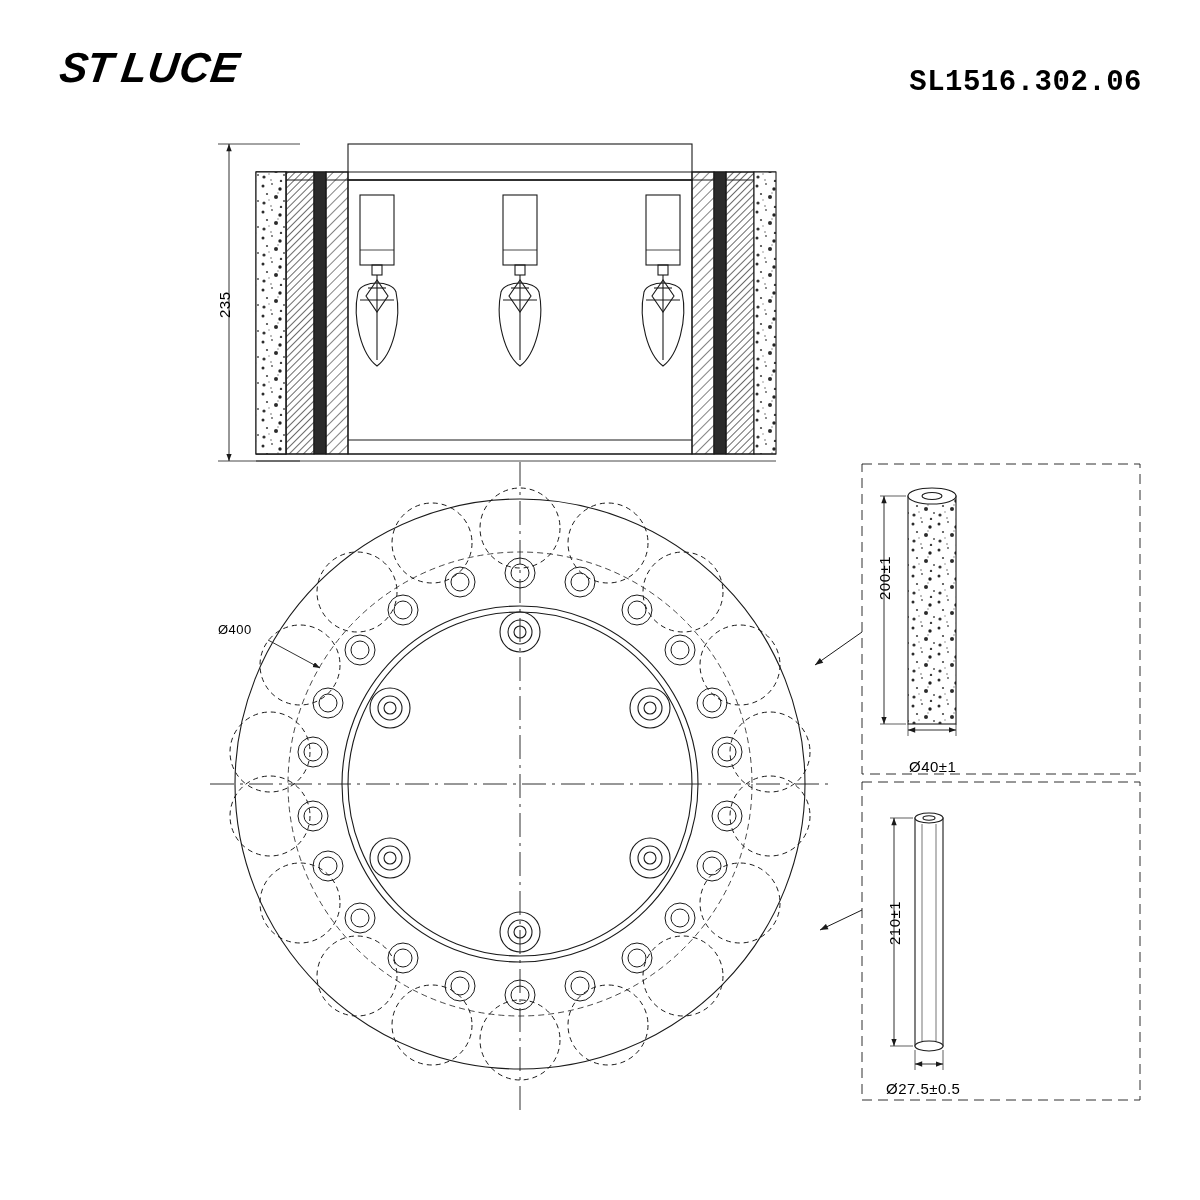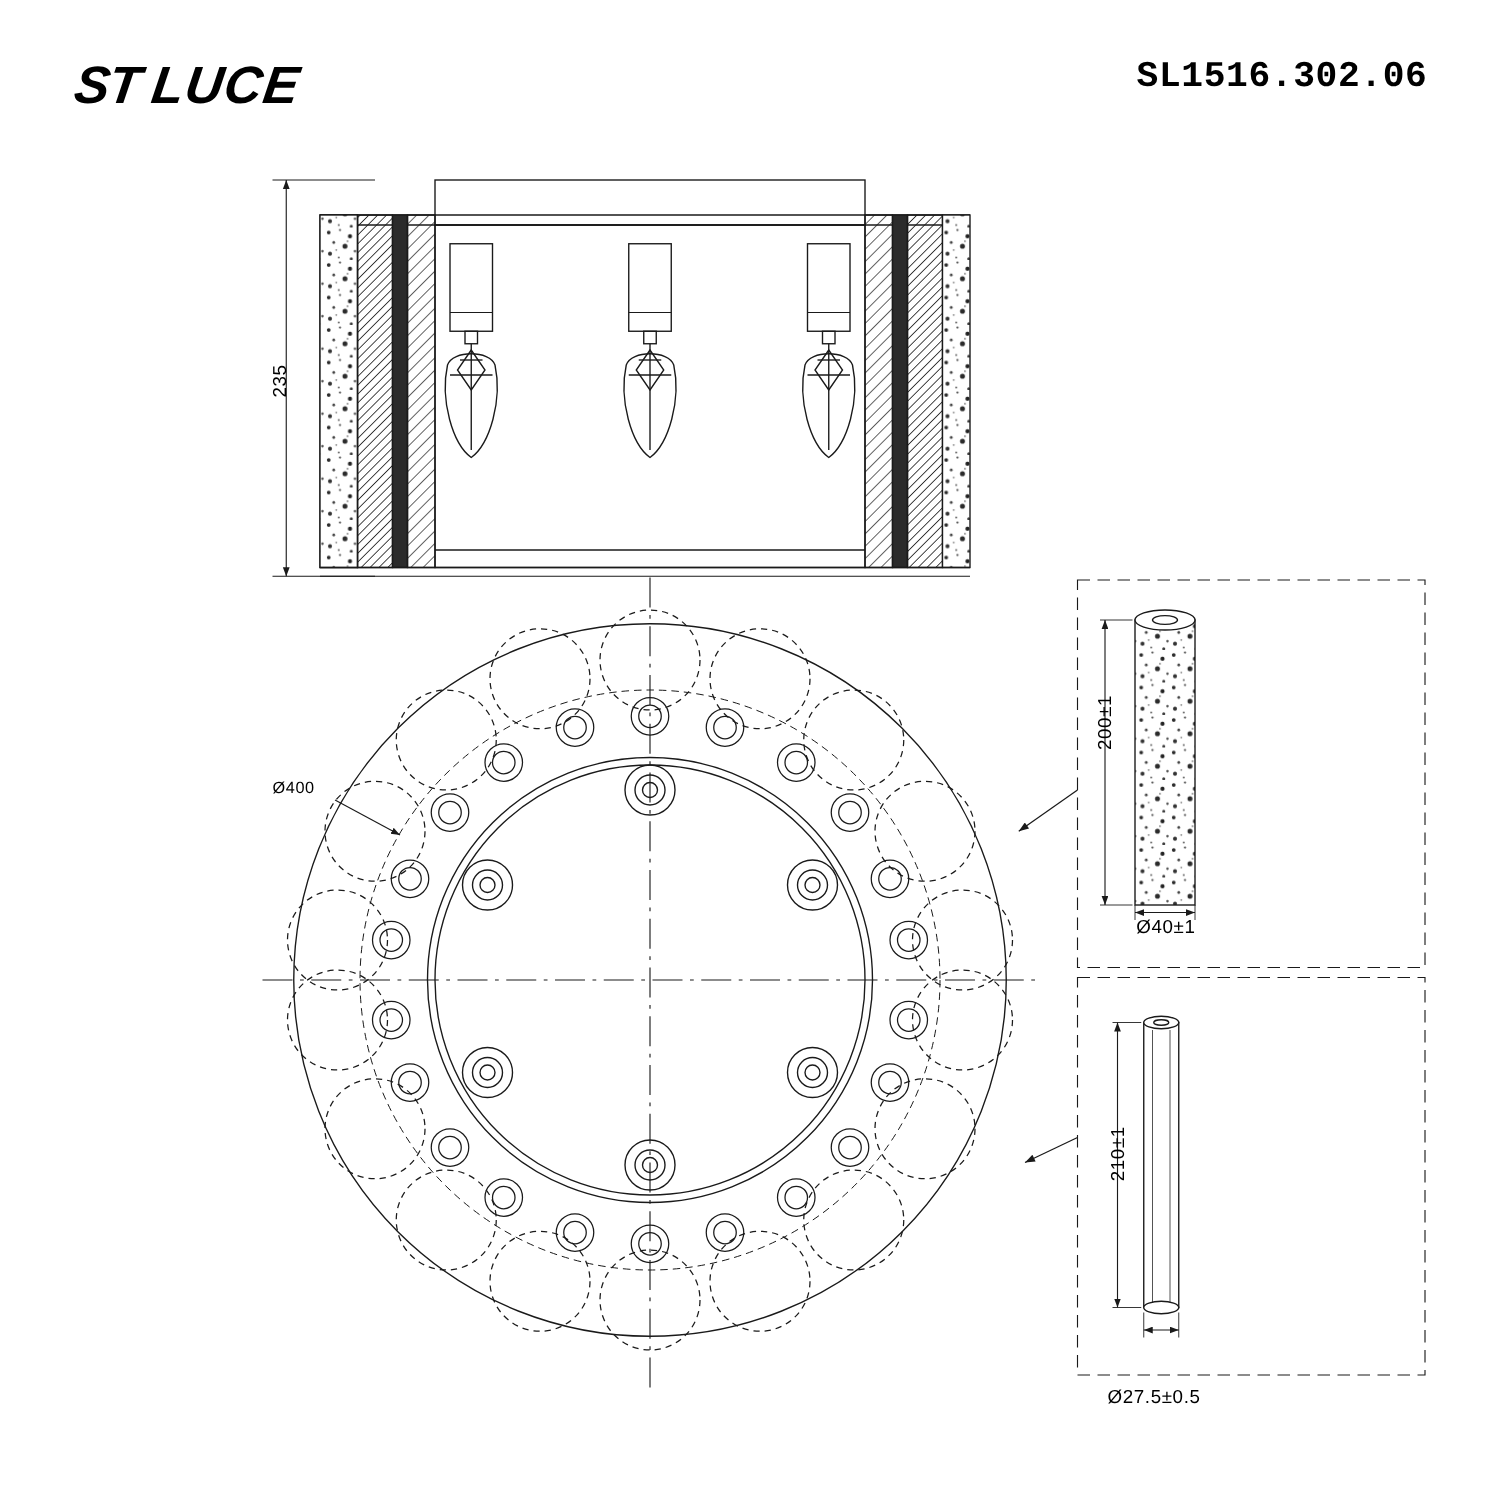--- a/index.html
+++ b/index.html
@@ -31,44 +31,44 @@
     font-size: 42px;
     letter-spacing: 1px;
     font-style: italic;
     transform: skewX(-8deg);
   }
   .brand span.st { letter-spacing: -1px; }
   .brand span.gap { display: inline-block; width: 10px; }
   .code {
     position: absolute;
     right: 58px;
-    top: 45px;
+    top: 66px;
     font-family: "Liberation Mono", monospace;
     font-size: 29px;
     font-weight: 700;
     letter-spacing: 0.5px;
   }
   
   .dim {
     position: absolute;
     font-family: "Liberation Sans", sans-serif;
     font-size: 15px;
     letter-spacing: 0.5px;
     white-space: nowrap;
   }
   .dim.vert {
     transform: rotate(-90deg);
     transform-origin: left top;
   }
   .dim-d400 { left: 218px; top: 622px; font-size: 13px; }
   .dim-235  { left: 216px; top: 318px; }
   .dim-200  { left: 876px; top: 600px; }
-  .dim-d40  { left: 909px; top: 733px; }
+  .dim-d40  { left: 909px; top: 758px; }
   .dim-210  { left: 886px; top: 945px; }
-  .dim-d275 { left: 886px; top: 1109px; }
+  .dim-d275 { left: 886px; top: 1080px; }
   svg { display: block; }
 </style>
 </head>
 <body>
 
 <div id="sheet">
 
   <div class="brand">
     <span class="st">ST</span><span class="gap"></span><span>LUCE</span>
   </div>

